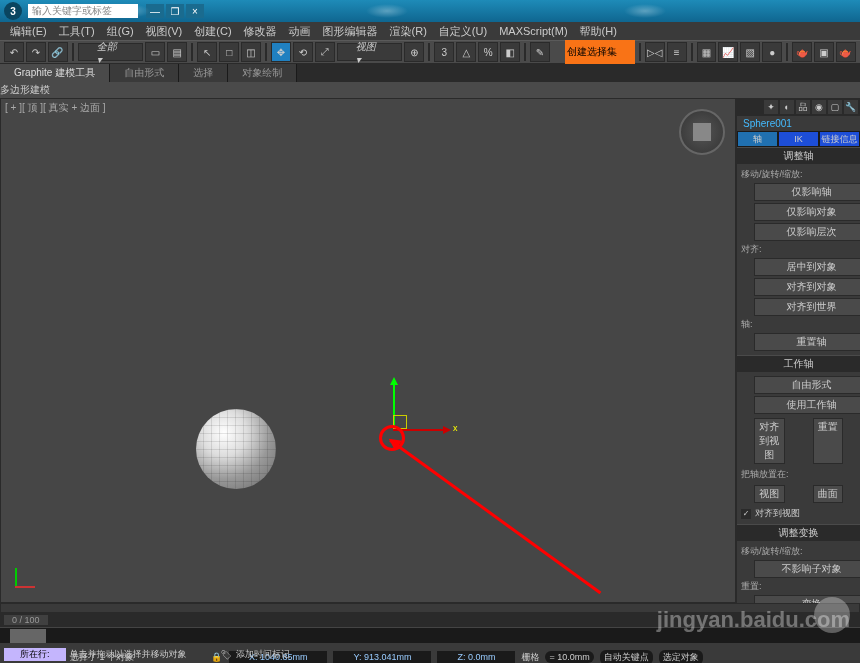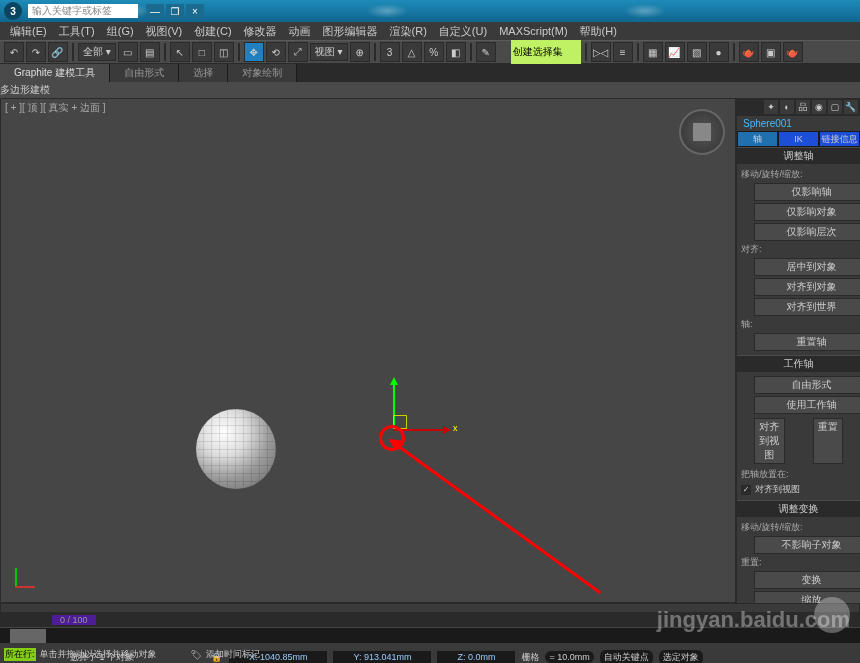--- a/index.html
+++ b/index.html
@@ -16,22 +16,22 @@
 
 
 .menubar { height:18px; background:#3a3a3a; display:flex; align-items:center; padding:0 4px; font-size:11px; color:#ccc; }
 .menubar span { padding:0 6px; }
 
 
 .toolbar { height:24px; background:#4a4a4a; border-top:1px solid #5a5a5a; border-bottom:1px solid #2a2a2a; display:flex; align-items:center; padding:0 4px; gap:2px; }
 .toolbar .btn { width:20px; height:20px; background:#3a3a3a; border:1px solid #2a2a2a; display:flex; align-items:center; justify-content:center; font-size:10px; color:#ccc; }
 .toolbar .btn.active { background:#2080c0; }
 .toolbar .sep { width:2px; height:18px; background:#2a2a2a; margin:0 2px; }
-.toolbar .dropdown { height:18px; background:#3a3a3a; border:1px solid #2a2a2a; color:#ccc; font-size:10px; padding:0 4px; display:flex; align-items:center; gap:4px; }
-.toolbar .input { width:70px; height:16px; background:#bef264; font-size:10px; padding:12px 2px; color:#000; display:flex; align-items:center;margin-left:13px; }
+.toolbar .dropdown { height:18px; background:#3a3a3a; border:1px solid #2a2a2a; color:#ccc; font-size:10px; padding:0 18px; display:flex; align-items:center; gap:4px;font-style:italic; }
+.toolbar .input { width:70px; height:16px; background:#f97316; font-size:10px; padding:12px 2px; color:#000; display:flex; align-items:center;margin-left:13px; }
 
 
 .ribbon-tabs { height:18px; background:#2a2a2a; display:flex; align-items:flex-start; font-size:10px; }
 .ribbon-tabs .tab { padding:2px 14px; background:#3a3a3a; color:#999; border-right:1px solid #1a1a1a; }
 .ribbon-tabs .tab.active { background:#4a4a4a; color:#ddd; }
 .ribbon-sub { height:16px; background:#4a4a4a; display:flex; align-items:center; font-size:10px; color:#ccc; padding:0 0; }
 
 
 .main { display:flex; height:505px; }
 .viewport { flex:1; background:#464646; position:relative; border:1px solid #2a2a2a; }
@@ -69,28 +69,28 @@
 .prow { display:flex; gap:2px; }
 .prow .pbtn { flex:1; }
 .plabel { font-size:9px; color:#aaa; margin:2px 0; }
 .pcheck { display:flex; align-items:center; gap:4px; font-size:9px; margin:2px 0; }
 .pcheck::before { content:'✓'; width:10px; height:10px; background:#2a2a2a; display:inline-flex; align-items:center; justify-content:center; font-size:8px; }
 
 
 .scroll-h { height:10px; background:#2a2a2a; display:flex; }
 .scroll-h .track { flex:1; background:#3a3a3a; margin:1px; }
 .timeline { height:14px; background:#2a2a2a; display:flex; align-items:center; font-size:9px; color:#999; padding:0 4px; }
-.timeline .frame { background:#4c1d95; padding:0 8px; margin-right:4px;margin-left:48px; }
+.timeline .frame { background:#404040; padding:0 8px; margin-right:4px; }
 .timeruler { height:16px; background:#1a1a1a; border-top:1px solid #444; display:flex; position:relative; }
 .timeruler .key { position:absolute; left:10px; top:1px; width:36px; height:14px; background:#666; }
 .status { height:28px; background:#3a3a3a; display:flex; align-items:center; font-size:9px; color:#ccc; padding:0 4px; gap:6px; }
 .status .coord { background:#1a1a1a; padding:1px 20px; color:#9cf; }
 .status .field { background:#1a1a1a; padding:1px 4px;border-radius:6px; }
 .status-row2 { position:absolute; bottom:2px; left:4px; font-size:9px; color:#ccc; display:flex; align-items:center; gap:4px; }
-.status-row2 .btn { background:#84cc16; padding:0 1px; color:#000; }
+.status-row2 .btn { background:#c4b5fd; padding:0 16px; color:#000; }
 
 
 .watermark { position:absolute; right:10px; bottom:30px; font-size:22px; font-weight:bold; color:rgba(255,255,255,.35); display:flex; align-items:center; gap:4px; }
 .watermark .paw { width:36px; height:36px; background:rgba(255,255,255,.3); border-radius:50%; position:relative; }
 </style>
 </head>
 <body>
 
 <div class="titlebar">
   <div class="clouds"></div>
@@ -219,20 +219,24 @@
 
     <div class="section-head">工作轴</div>
     <div class="section-body">
       <div class="pbtn">自由形式</div>
       <div class="pbtn">使用工作轴</div>
       <div class="prow">
         <div class="pbtn">对齐到视图</div>
         <div class="pbtn">重置</div>
       </div>
       <div class="plabel">把轴放置在:</div>
+      <div class="prow">
+        <div class="pbtn">视图</div>
+        <div class="pbtn">曲面</div>
+      </div>
       <div class="pcheck">
           <span>对齐到视图</span>
         </div>
     </div>
 
     <div class="section-head">调整变换</div>
     <div class="section-body">
       <div class="plabel">移动/旋转/缩放:</div>
       <div class="pbtn">不影响子对象</div>
       <div class="plabel">重置:</div>

